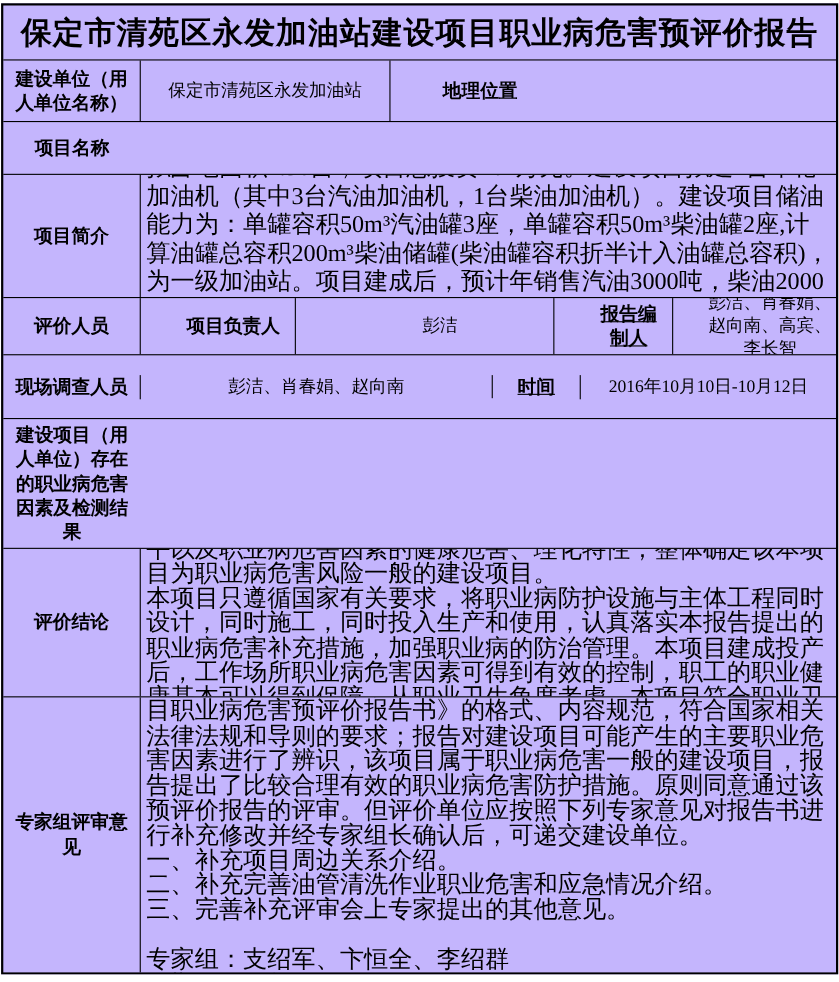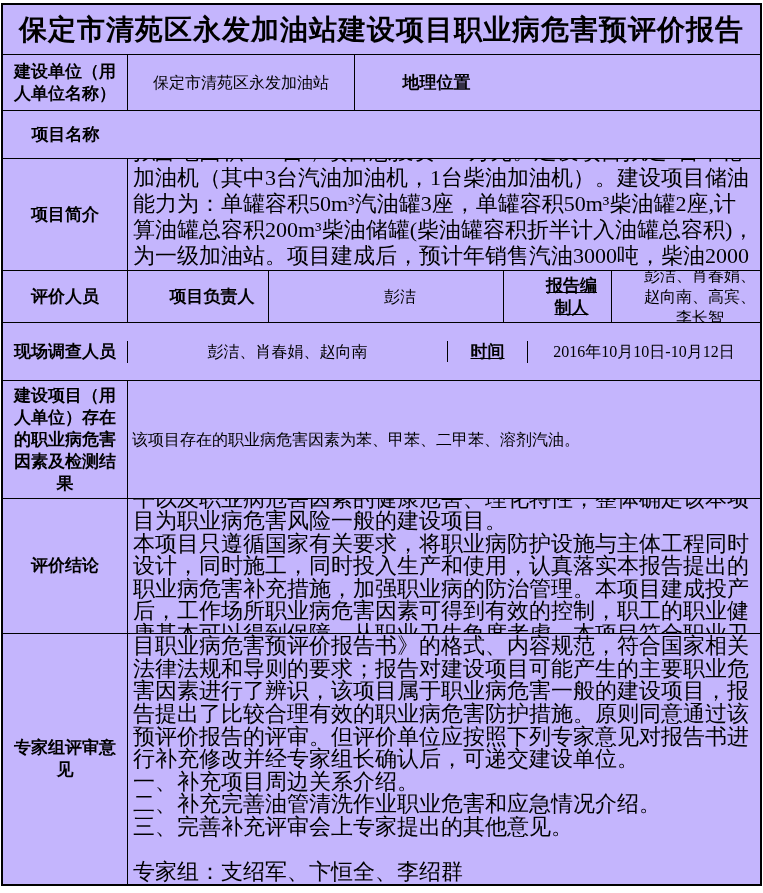--- a/index.html
+++ b/index.html
@@ -133,21 +133,20 @@
 
   <div class="row r-survey">
     <div class="cell w-label label">现场调查人员</div>
     <div class="cell w-svval val">彭洁、肖春娟、赵向南</div>
     <div class="cell w-small label label-narrow">时间</div>
     <div class="cell w-rest val">2016年10月10日-10月12日</div>
   </div>
 
   <div class="row r-hazard">
     <div class="cell w-label label">建设项目（用人单位）存在的职业病危害因素及检测结果</div>
-    <div class="cell w-rest val val-left">该项目存在的职业病危害因素为苯、甲苯、二甲苯、溶剂汽油。</div>
   </div>
 
   <div class="row r-concl">
     <div class="cell w-label label">评价结论</div>
     <div class="cell w-rest">
       <div class="block conclusion-block">综合分析工作人员职业病危害因素暴露方式、接触时间、接触水平以及职业病危害因素的健康危害、理化特性，整体确定该本项目为职业病危害风险一般的建设项目。
 本项目只遵循国家有关要求，将职业病防护设施与主体工程同时设计，同时施工，同时投入生产和使用，认真落实本报告提出的职业病危害补充措施，加强职业病的防治管理。本项目建成投产后，工作场所职业病危害因素可得到有效的控制，职工的职业健康基本可以得到保障。从职业卫生角度考虑，本项目符合职业卫生相关法律、法规、规章、标准的规定，项目可行。</div>
     </div>
   </div>
 

